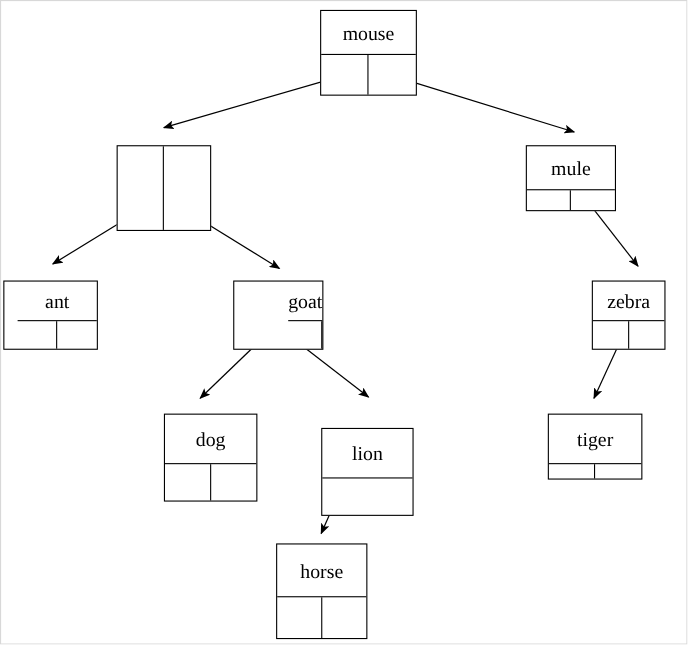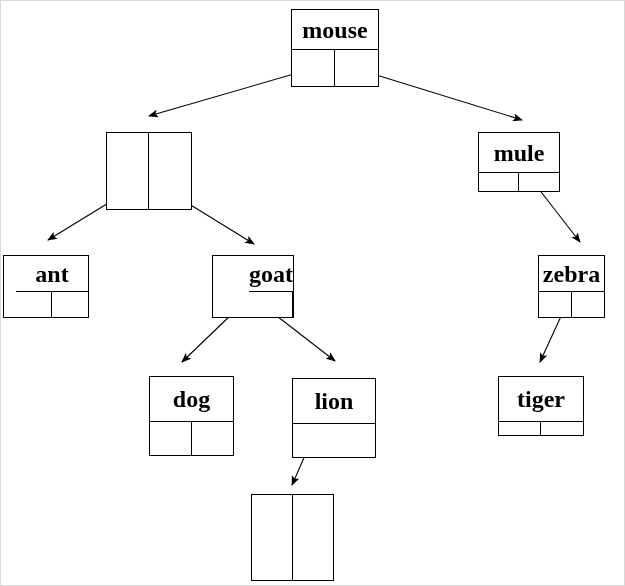--- a/index.html
+++ b/index.html
@@ -32,25 +32,24 @@
     background: #ffffff;
     display: flex;
     flex-direction: column;
   }
   .node-label {
     flex: 0 0 auto;
     display: flex;
     align-items: center;
     justify-content: center;
     border-bottom: 1px solid #000000;
-    font-size: 24px;
+    font-size: 18px;
     color: #000000;
     line-height: 1;
     box-sizing: border-box;
-    font-weight: bold;
   }
   .node-ptrs {
     flex: 1 1 auto;
     display: flex;
     box-sizing: border-box;
   }
   .ptr {
     flex: 1 1 50%;
     box-sizing: border-box;
   }
@@ -124,35 +123,36 @@
           <div class="ptr right"></div>
         </div>
       </div>
       <div class="node" style="left: 136px; top: 375px; width: 85px; height: 80px; margin-left: 12px;">
         <div class="node-label" style="height: 45px;">dog</div>
         <div class="node-ptrs">
           <div class="ptr left"></div>
           <div class="ptr right"></div>
         </div>
       </div>
-      <div class="node" style="left: 291px; top: 377px; width: 84px; height: 80px; gap: 40px;">
+      <div class="node" style="left: 291px; top: 388px; width: 84px; height: 80px; gap: 40px;">
         <div class="node-label" style="height: 45px;">lion</div>
         <div class="node-ptrs">
           <div class="ptr left"></div>
           <div class="ptr right"></div>
         </div>
       </div>
       <div class="node" style="left: 497px; top: 375px; width: 86px; height: 60px;">
         <div class="node-label" style="height: 45px;">tiger</div>
         <div class="node-ptrs">
           <div class="ptr left"></div>
           <div class="ptr right"></div>
         </div>
       </div>
       <div class="node" style="left: 250px; top: 493px; width: 83px; height: 87px;">
+        <div class="node-label" style="height: 48px;">horse</div>
         <div class="node-ptrs">
           <div class="ptr left"></div>
           <div class="ptr right"></div>
         </div>
       </div>
     </div>
 
 </div>
 
 </body></html>

